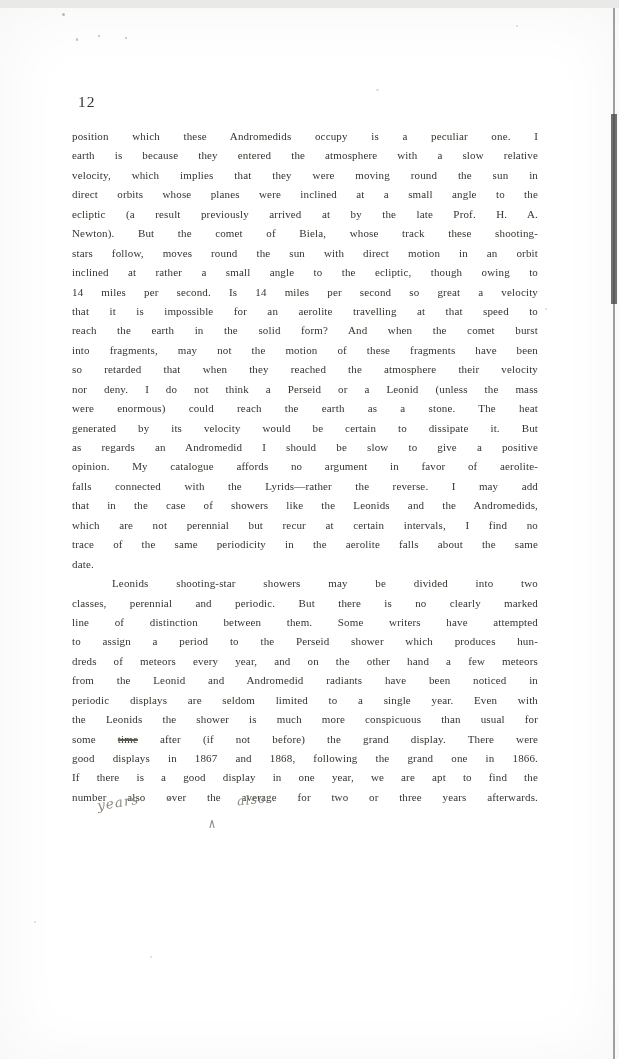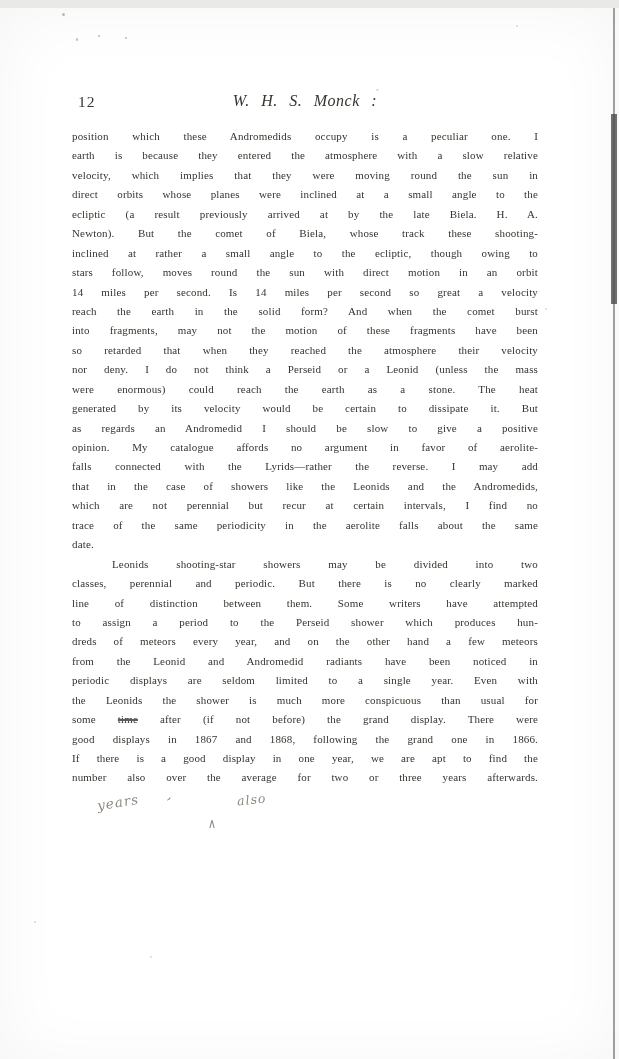--- a/index.html
+++ b/index.html
@@ -83,34 +83,34 @@
   <div class="speck" style="left:98px;top:27px;width:2px;height:2px;"></div>
   <div class="speck" style="left:125px;top:29px;width:2px;height:2px;"></div>
   <div class="speck faint" style="left:516px;top:17px;width:2px;height:2px;"></div>
   <div class="speck faint" style="left:376px;top:81px;width:3px;height:2px;"></div>
   <div class="speck faint" style="left:545px;top:300px;width:2px;height:2px;"></div>
   <div class="speck faint" style="left:150px;top:948px;width:2px;height:2px;"></div>
   <div class="speck faint" style="left:34px;top:913px;width:2px;height:2px;"></div>
 
   <div class="header">
     <span class="page-number">12</span>
-    <span class="running-title">W. H. S. Monck :</span>
   </div>
 
   <div class="textblock">
 
     <div class="line">position which these Andromedids occupy is a peculiar one. I</div>
     <div class="line">earth is because they entered the atmosphere with a slow relative</div>
     <div class="line">velocity, which implies that they were moving round the sun in</div>
     <div class="line">direct orbits whose planes were inclined at a small angle to the</div>
-    <div class="line">ecliptic (a result previously arrived at by the late Biela. H. A.</div>
+    <div class="line">ecliptic (a result previously arrived at by the late Prof. H. A.</div>
     <div class="line">Newton). But the comet of Biela, whose track these shooting-</div>
+    <div class="line">stars follow, moves round the sun with direct motion in an orbit</div>
     <div class="line">inclined at rather a small angle to the ecliptic, though owing to</div>
-    <div class="line">stars follow, moves round the sun with direct motion in an orbit</div>
     <div class="line">14 miles per second. Is 14 miles per second so great a velocity</div>
+    <div class="line">that it is impossible for an aerolite travelling at that speed to</div>
     <div class="line">reach the earth in the solid form? And when the comet burst</div>
     <div class="line">into fragments, may not the motion of these fragments have been</div>
     <div class="line">so retarded that when they reached the atmosphere their velocity</div>
     <div class="line">nor deny. I do not think a Perseid or a Leonid (unless the mass</div>
     <div class="line">were enormous) could reach the earth as a stone. The heat</div>
     <div class="line">generated by its velocity would be certain to dissipate it. But</div>
     <div class="line">as regards an Andromedid I should be slow to give a positive</div>
     <div class="line">opinion. My catalogue affords no argument in favor of aerolite-</div>
     <div class="line">falls connected with the Lyrids—rather the reverse. I may add</div>
     <div class="line">that in the case of showers like the Leonids and the Andromedids,</div>

